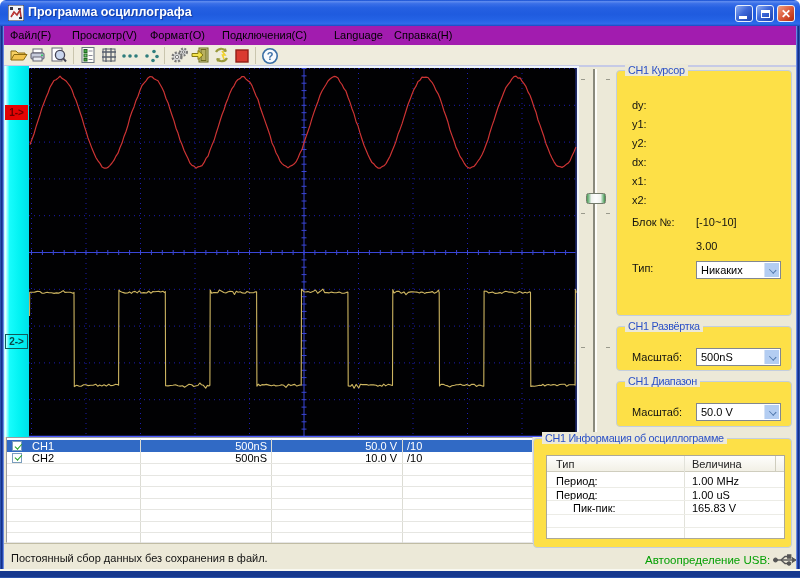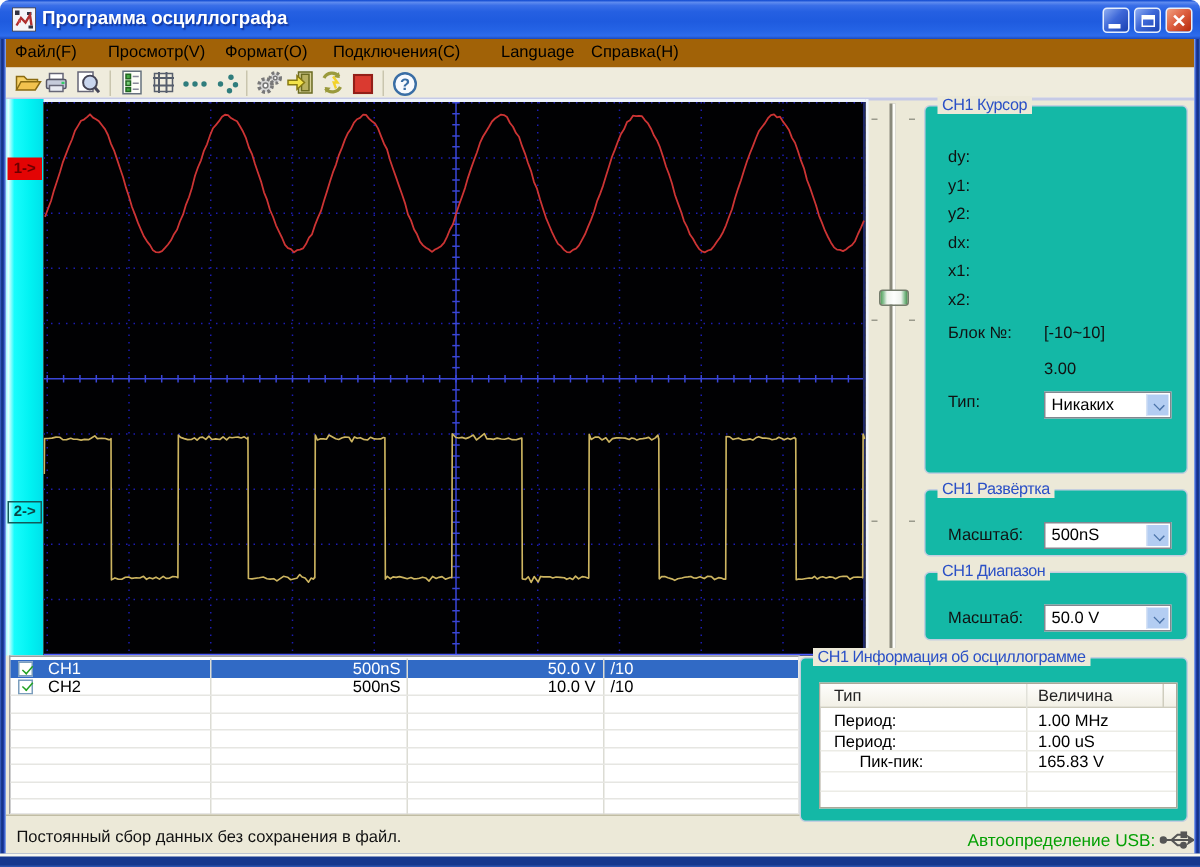--- a/index.html
+++ b/index.html
@@ -5,41 +5,41 @@
  font-family:"Liberation Sans",sans-serif;font-size:11px;position:relative}
 .abs{position:absolute}
 #title{left:0;top:0;width:800px;height:26px;border-radius:6px 6px 0 0;
  background:linear-gradient(180deg,#0B46CF 0%,#5E8BEF 6%,#3A6FE8 14%,#2560E2 30%,#1F5BDF 55%,#2564E6 80%,#2E6CEC 92%,#1A49BE 100%);}
 #title .txt{left:28px;top:5px;color:#fff;font-size:12.5px;font-weight:bold;
  text-shadow:1px 1px 1px #12379C}
 .wbtn{top:5px;width:18px;height:17px;border-radius:3px;border:1px solid #E7EFFC;
  background:linear-gradient(135deg,#8FAEF2 0%,#3E68D8 45%,#2149B8 90%);}
 #bclose{background:linear-gradient(135deg,#F0A080 0%,#DE6142 45%,#BE3214 90%);}
 .glyph{color:#fff;font-weight:bold;font-size:11px;line-height:15px;text-align:center;display:block}
-#menubar{left:4px;top:26px;width:792px;height:19px;background:#a16207;color:#000}
+#menubar{left:4px;top:26px;width:792px;height:19px;background:#a21caf;color:#000}
 #menubar span{position:absolute;top:2.5px}
 #toolbar{left:4px;top:45px;width:792px;height:20px;background:#EFECDD}
 #tbline{left:4px;top:65px;width:792px;height:2px;background:#C6CAE6}
 #tbline2{left:29px;top:66px;width:548px;height:2px;background:#EDF3FA}
 .tsep{top:47px;width:1px;height:17px;background:#C9C5AE}
 #base{left:4px;top:65px;width:792px;height:505px;background:#ECE9D8}
 #gutter{left:4px;top:66px;width:25px;height:371px;
  background:linear-gradient(90deg,#9CF8FF 0%,#E8FFFF 6%,#18FCFC 22%,#00F2F2 65%,#00E0EA 100%);}
 #m1{left:5px;top:105px;width:23px;height:15px;background:#E30404;color:#6B0000;
  font-size:10px;line-height:15px;text-align:center;font-weight:bold}
 #m2{left:5px;top:334px;width:23px;height:15px;border:1px solid #115B5B;color:#0B4747;
  font-size:10px;line-height:13px;text-align:center;font-weight:bold}
 #scope{left:29px;top:68px;width:548px;height:369px;background:#010103}
 .gd{stroke:#1D1DB0;stroke-width:1;stroke-dasharray:1 4}
 .gc{stroke:#3A46D8;stroke-width:1}
 #track{left:593px;top:69px;width:4px;height:368px;background:#8A8A7C;border-right:2px solid #FDFDF9}
 .tick{width:4px;height:1px;background:#9A9A8C}
 #thumb{left:586px;top:193px;width:20px;height:11px;border:1px solid #747C6C;border-radius:2.5px;
  background:linear-gradient(90deg,#4E9E58 0%,#8FC49A 12%,#EFF3EE 24%,#FDFEFD 50%,#EFF3EE 76%,#8FC49A 88%,#418F4B 100%)}
-.grp{border:1px solid #C3CEDF;border-radius:4px;background:#14b8a6}
+.grp{border:1px solid #C3CEDF;border-radius:4px;background:#fde047}
 .gtit{position:absolute;top:-7px;left:8px;background:#ECE9D8;padding:0 3px;color:#2B50C6;white-space:nowrap;font-size:10.8px;letter-spacing:-.3px}
 .lbl{position:absolute;color:#111}
 .combo{position:absolute;width:85px;height:18px;background:#fff;border:1px solid #828790;
  font-size:11px;line-height:16px;padding-left:4px;color:#000}
 .cbtn{position:absolute;right:1px;top:1px;width:15px;height:14px;background:#B3CDF2;
  border-left:1px solid #D5E2F5}
 .cbtn:after{content:"";position:absolute;left:4.5px;top:3.5px;width:4.5px;height:4.5px;
  border-right:1.8px solid #4A72A8;border-bottom:1.8px solid #4A72A8;transform:rotate(45deg) scale(1,.78);transform-origin:center}
 #chtbl{left:6px;top:437px;width:527px;height:106px;background:#fff;
  border:1px solid #9D9DA0;border-right-color:#E6E6E6;border-bottom-color:#E6E6E6}

